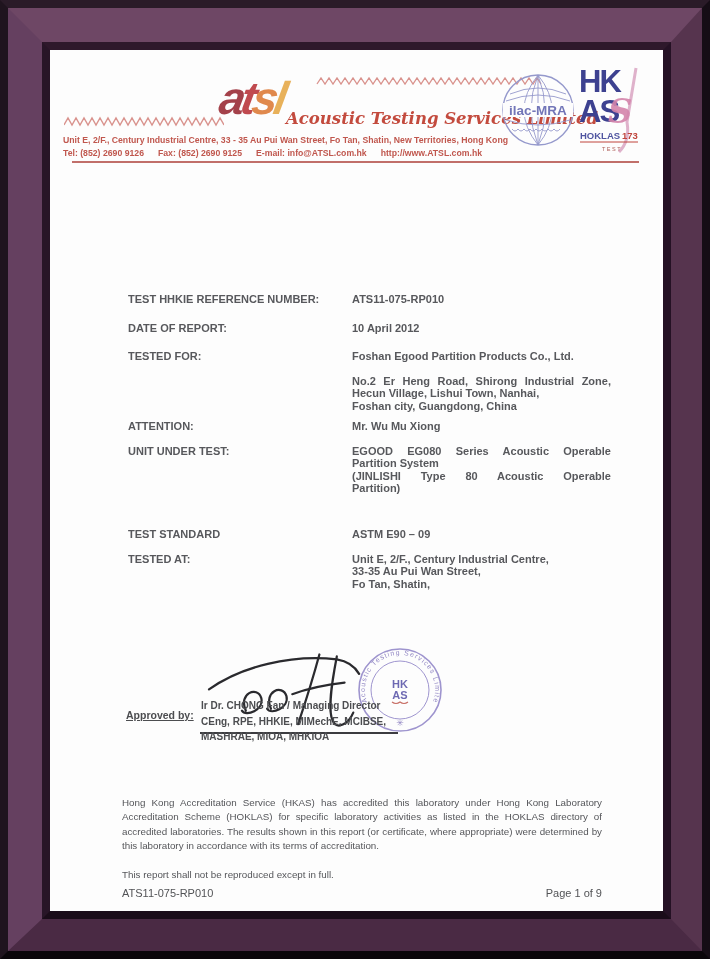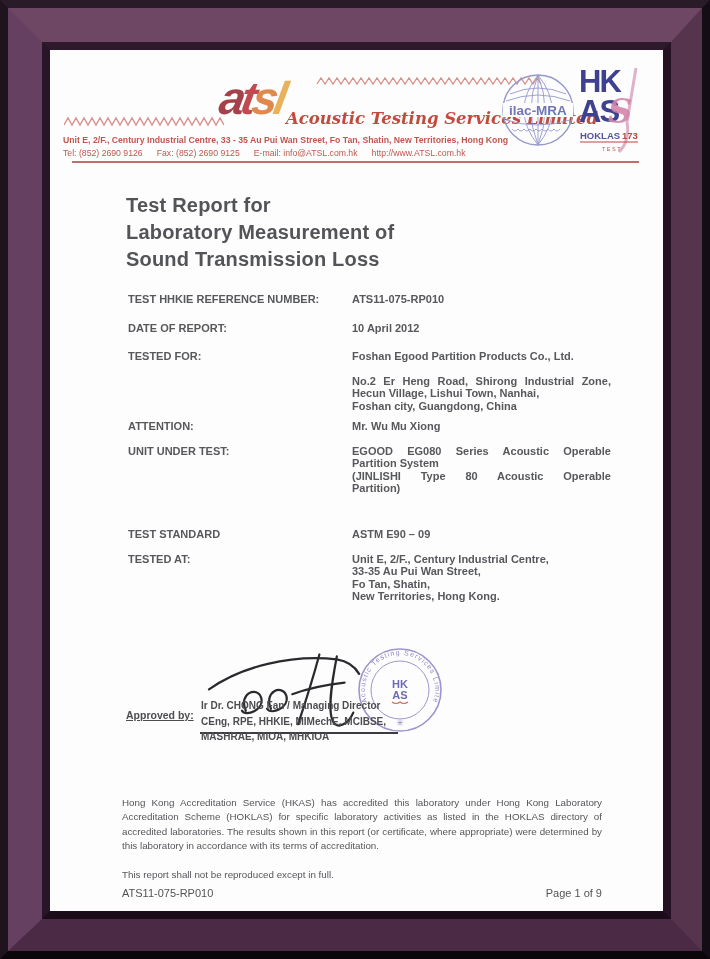--- a/index.html
+++ b/index.html
@@ -16,21 +16,21 @@
   .wave{position:absolute;}
   .logo-word{position:absolute;left:170px;top:24px;font-size:46px;line-height:48px;font-weight:bold;font-style:italic;transform:skewX(-10deg);letter-spacing:-4px;}
   .logo-word span{display:inline-block;}
   .l-a{color:#a4414a;}
   .l-t{color:#c04a4f;}
   .l-s{color:#e0894d;}
   .l-l{color:#e8b15a;}
   .cjk-name{position:absolute;left:284px;top:40px;font-size:13px;font-weight:bold;letter-spacing:3px;color:#cf6f68;white-space:nowrap;}
   .script-name{position:absolute;left:236px;top:59px;font-family:"DejaVu Serif",serif;font-style:italic;font-weight:bold;font-size:16.5px;color:#c34b3e;white-space:nowrap;}
   .addr1{position:absolute;left:13px;top:85px;font-size:8.7px;color:#c0574e;white-space:nowrap;font-weight:bold;}
-  .addr2{position:absolute;left:13px;top:98px;font-size:8.7px;color:#c0574e;white-space:nowrap;display:flex;gap:14px;font-weight:normal;}
+  .addr2{position:absolute;left:13px;top:98px;font-size:8.7px;color:#c0574e;white-space:nowrap;display:flex;gap:14px;font-weight:bold;}
   .rule{position:absolute;left:22px;right:24px;top:111px;height:2px;background:#c16f6a;}
   .ilac{position:absolute;left:450px;top:22px;}
   .hkas{position:absolute;left:528px;top:14px;}
 
   
   .title{position:absolute;left:76px;top:142px;font-size:20px;font-weight:bold;line-height:27px;color:#535458;letter-spacing:0.2px;}
 
   
   .fields{position:absolute;left:78px;top:240px;width:483px;font-size:11px;font-weight:bold;line-height:12.4px;color:#57585c;}
   .frow{position:absolute;left:0;right:0;display:flex;}
@@ -105,25 +105,20 @@
       <div class="addr1">Unit E, 2/F., Century Industrial Centre, 33 - 35 Au Pui Wan Street, Fo Tan, Shatin, New Territories, Hong Kong</div>
       <div class="addr2">
         <span>Tel: (852) 2690 9126</span>
         <span>Fax: (852) 2690 9125</span>
         <span>E-mail: info@ATSL.com.hk</span>
         <span>http://www.ATSL.com.hk</span>
       </div>
       <div class="rule"></div>
     </div>
 
-    <div class="title">
-      <div>Test Report for</div>
-      <div>Laboratory Measurement of</div>
-      <div>Sound Transmission Loss</div>
-    </div>
 
     <div class="fields">
       <div class="frow" style="top:3px">
         <div class="lbl">TEST HHKIE REFERENCE NUMBER:</div>
         <div class="val">ATS11-075-RP010</div>
       </div>
       <div class="frow" style="top:32px">
         <div class="lbl">DATE OF REPORT:</div>
         <div class="val">10 April 2012</div>
       </div>
@@ -154,21 +149,20 @@
       <div class="frow" style="top:238px">
         <div class="lbl">TEST STANDARD</div>
         <div class="val">ASTM E90 – 09</div>
       </div>
       <div class="frow" style="top:263px">
         <div class="lbl">TESTED AT:</div>
         <div class="val">
           <div>Unit E, 2/F., Century Industrial Centre,</div>
           <div>33-35 Au Pui Wan Street,</div>
           <div>Fo Tan, Shatin,</div>
-          <div>New Territories, Hong Kong.</div>
         </div>
       </div>
     </div>
 
     <div class="approved-by">Approved by:</div>
 
     <svg class="sig" width="205" height="92" viewBox="0 0 205 95">
       <g fill="none" stroke="#2a2a2e" stroke-width="2.3" stroke-linecap="round">
         <path d="M8 52 C 42 28, 92 16, 140 21 C 152 23, 159 29, 163 36"></path>
         <path d="M46 74 C 38 56, 58 48, 62 61 C 65 73, 46 81, 42 74"></path>

